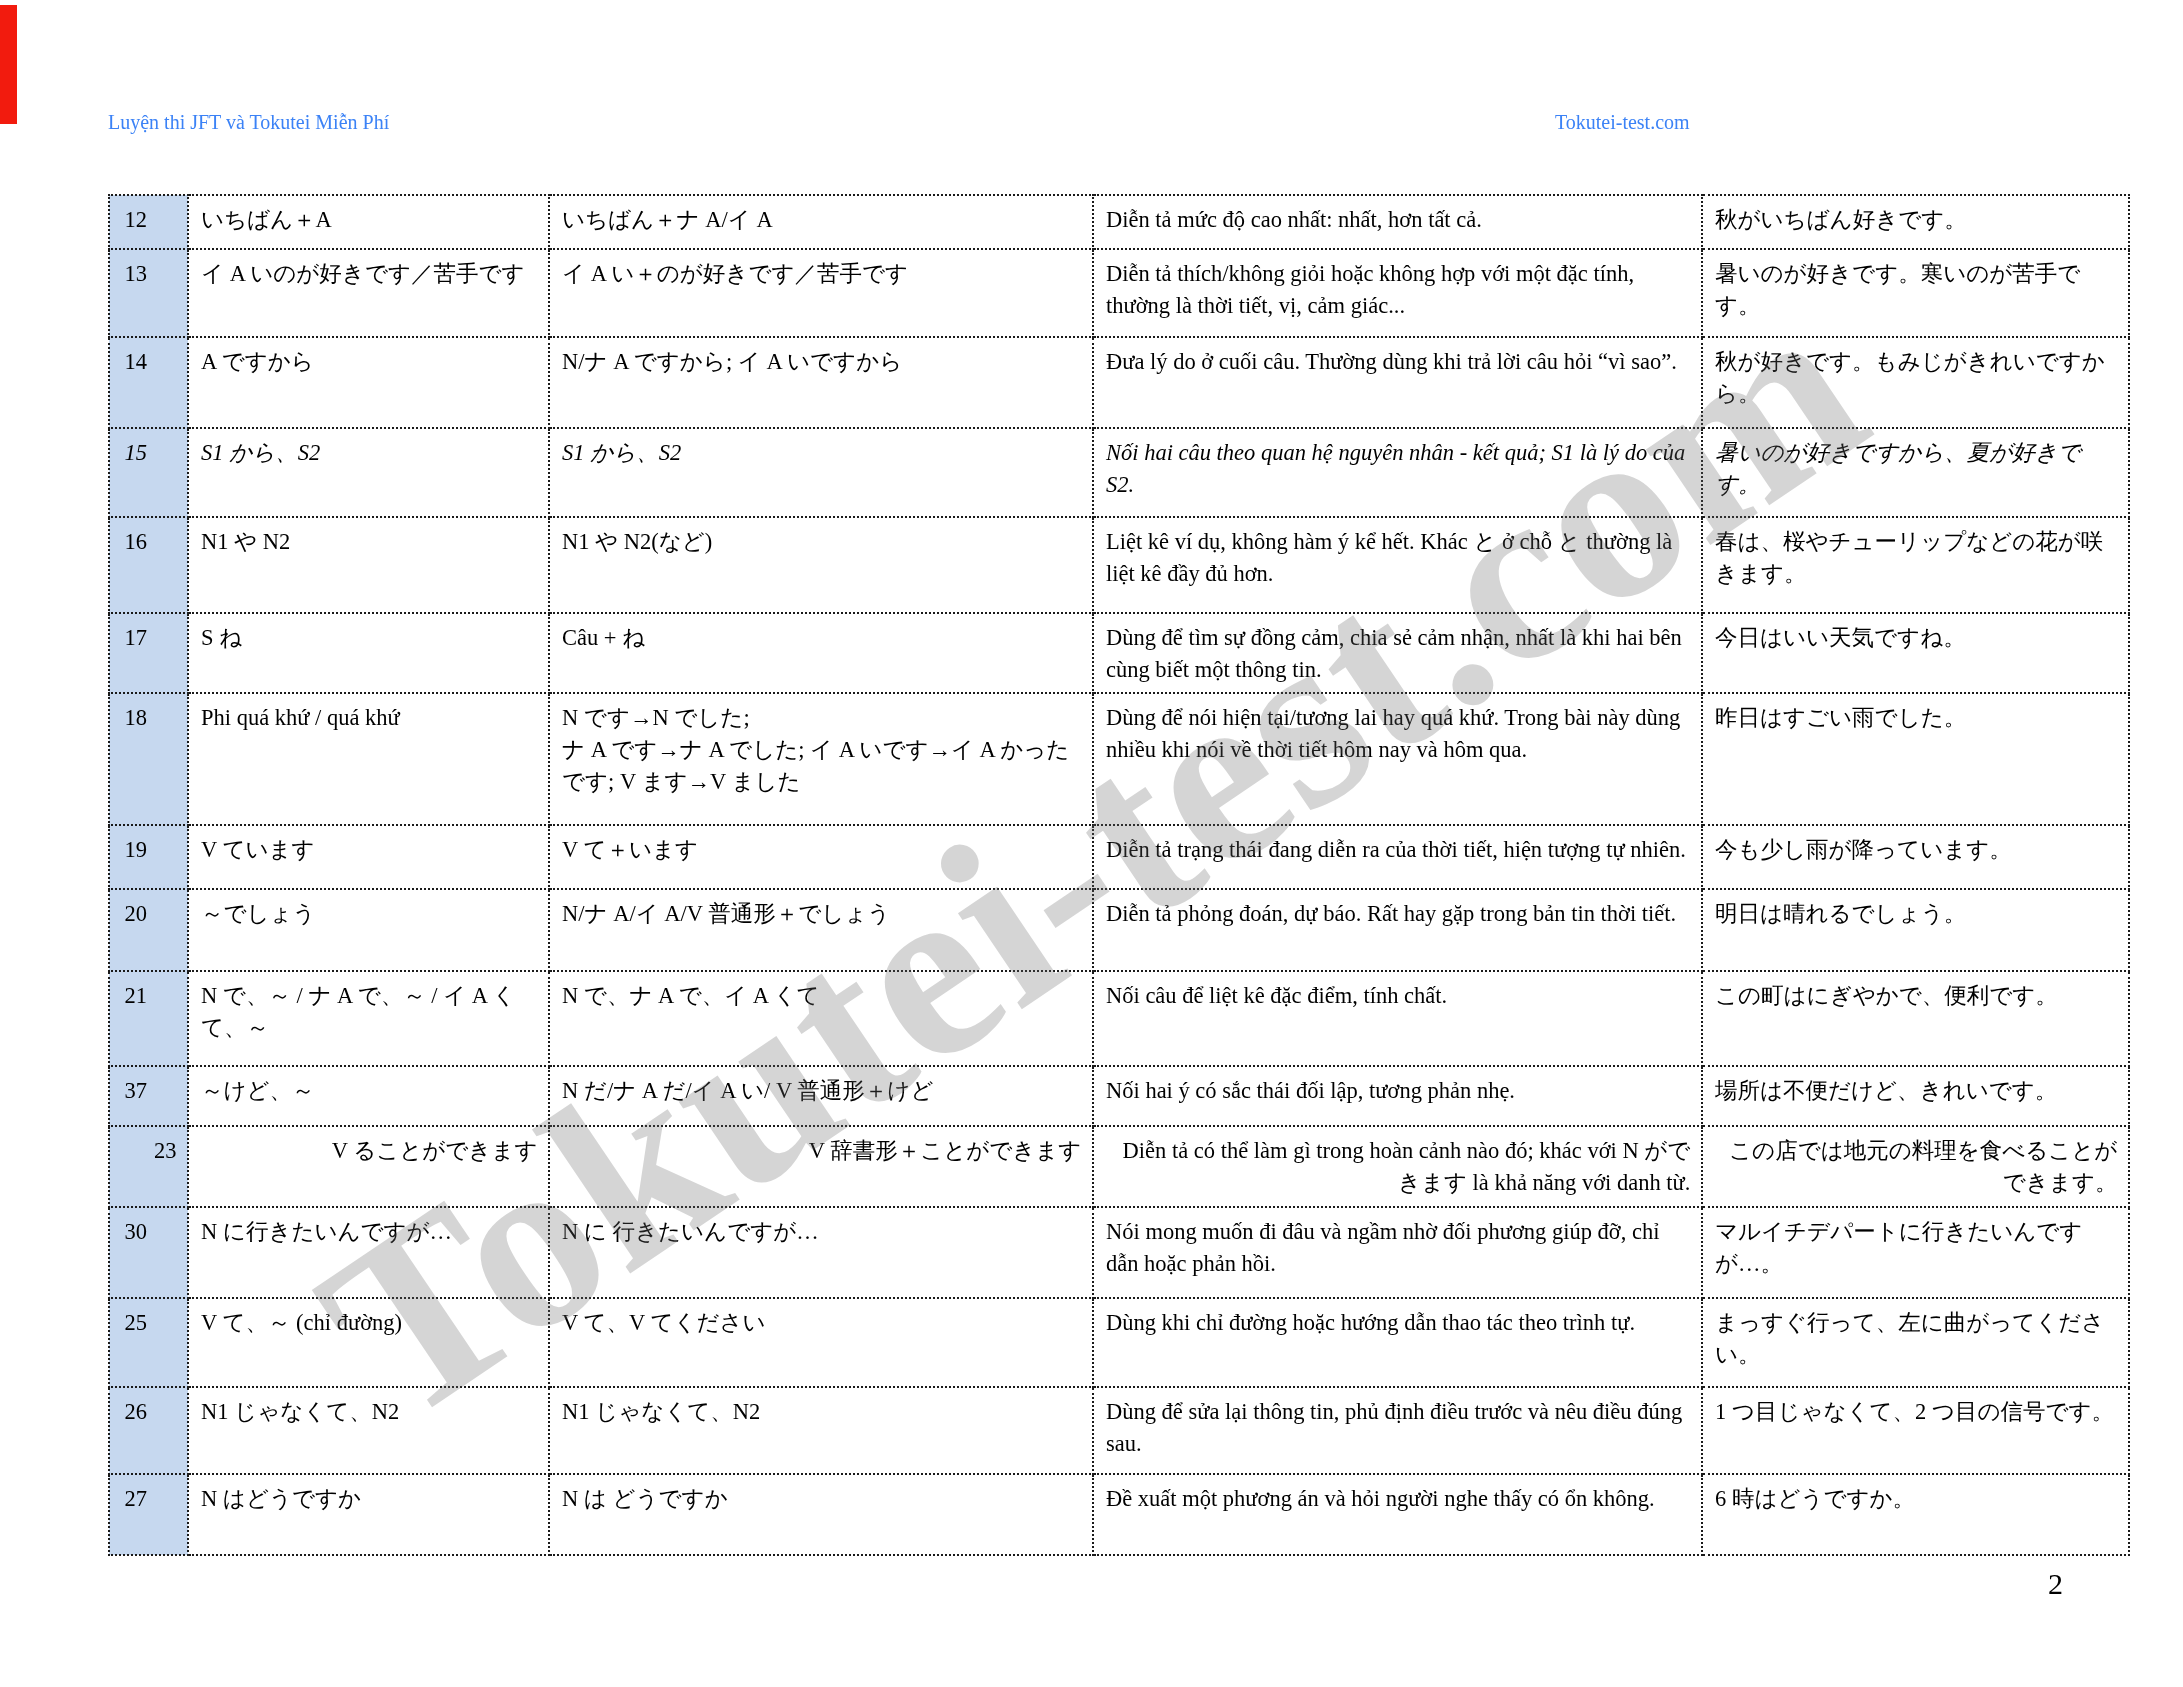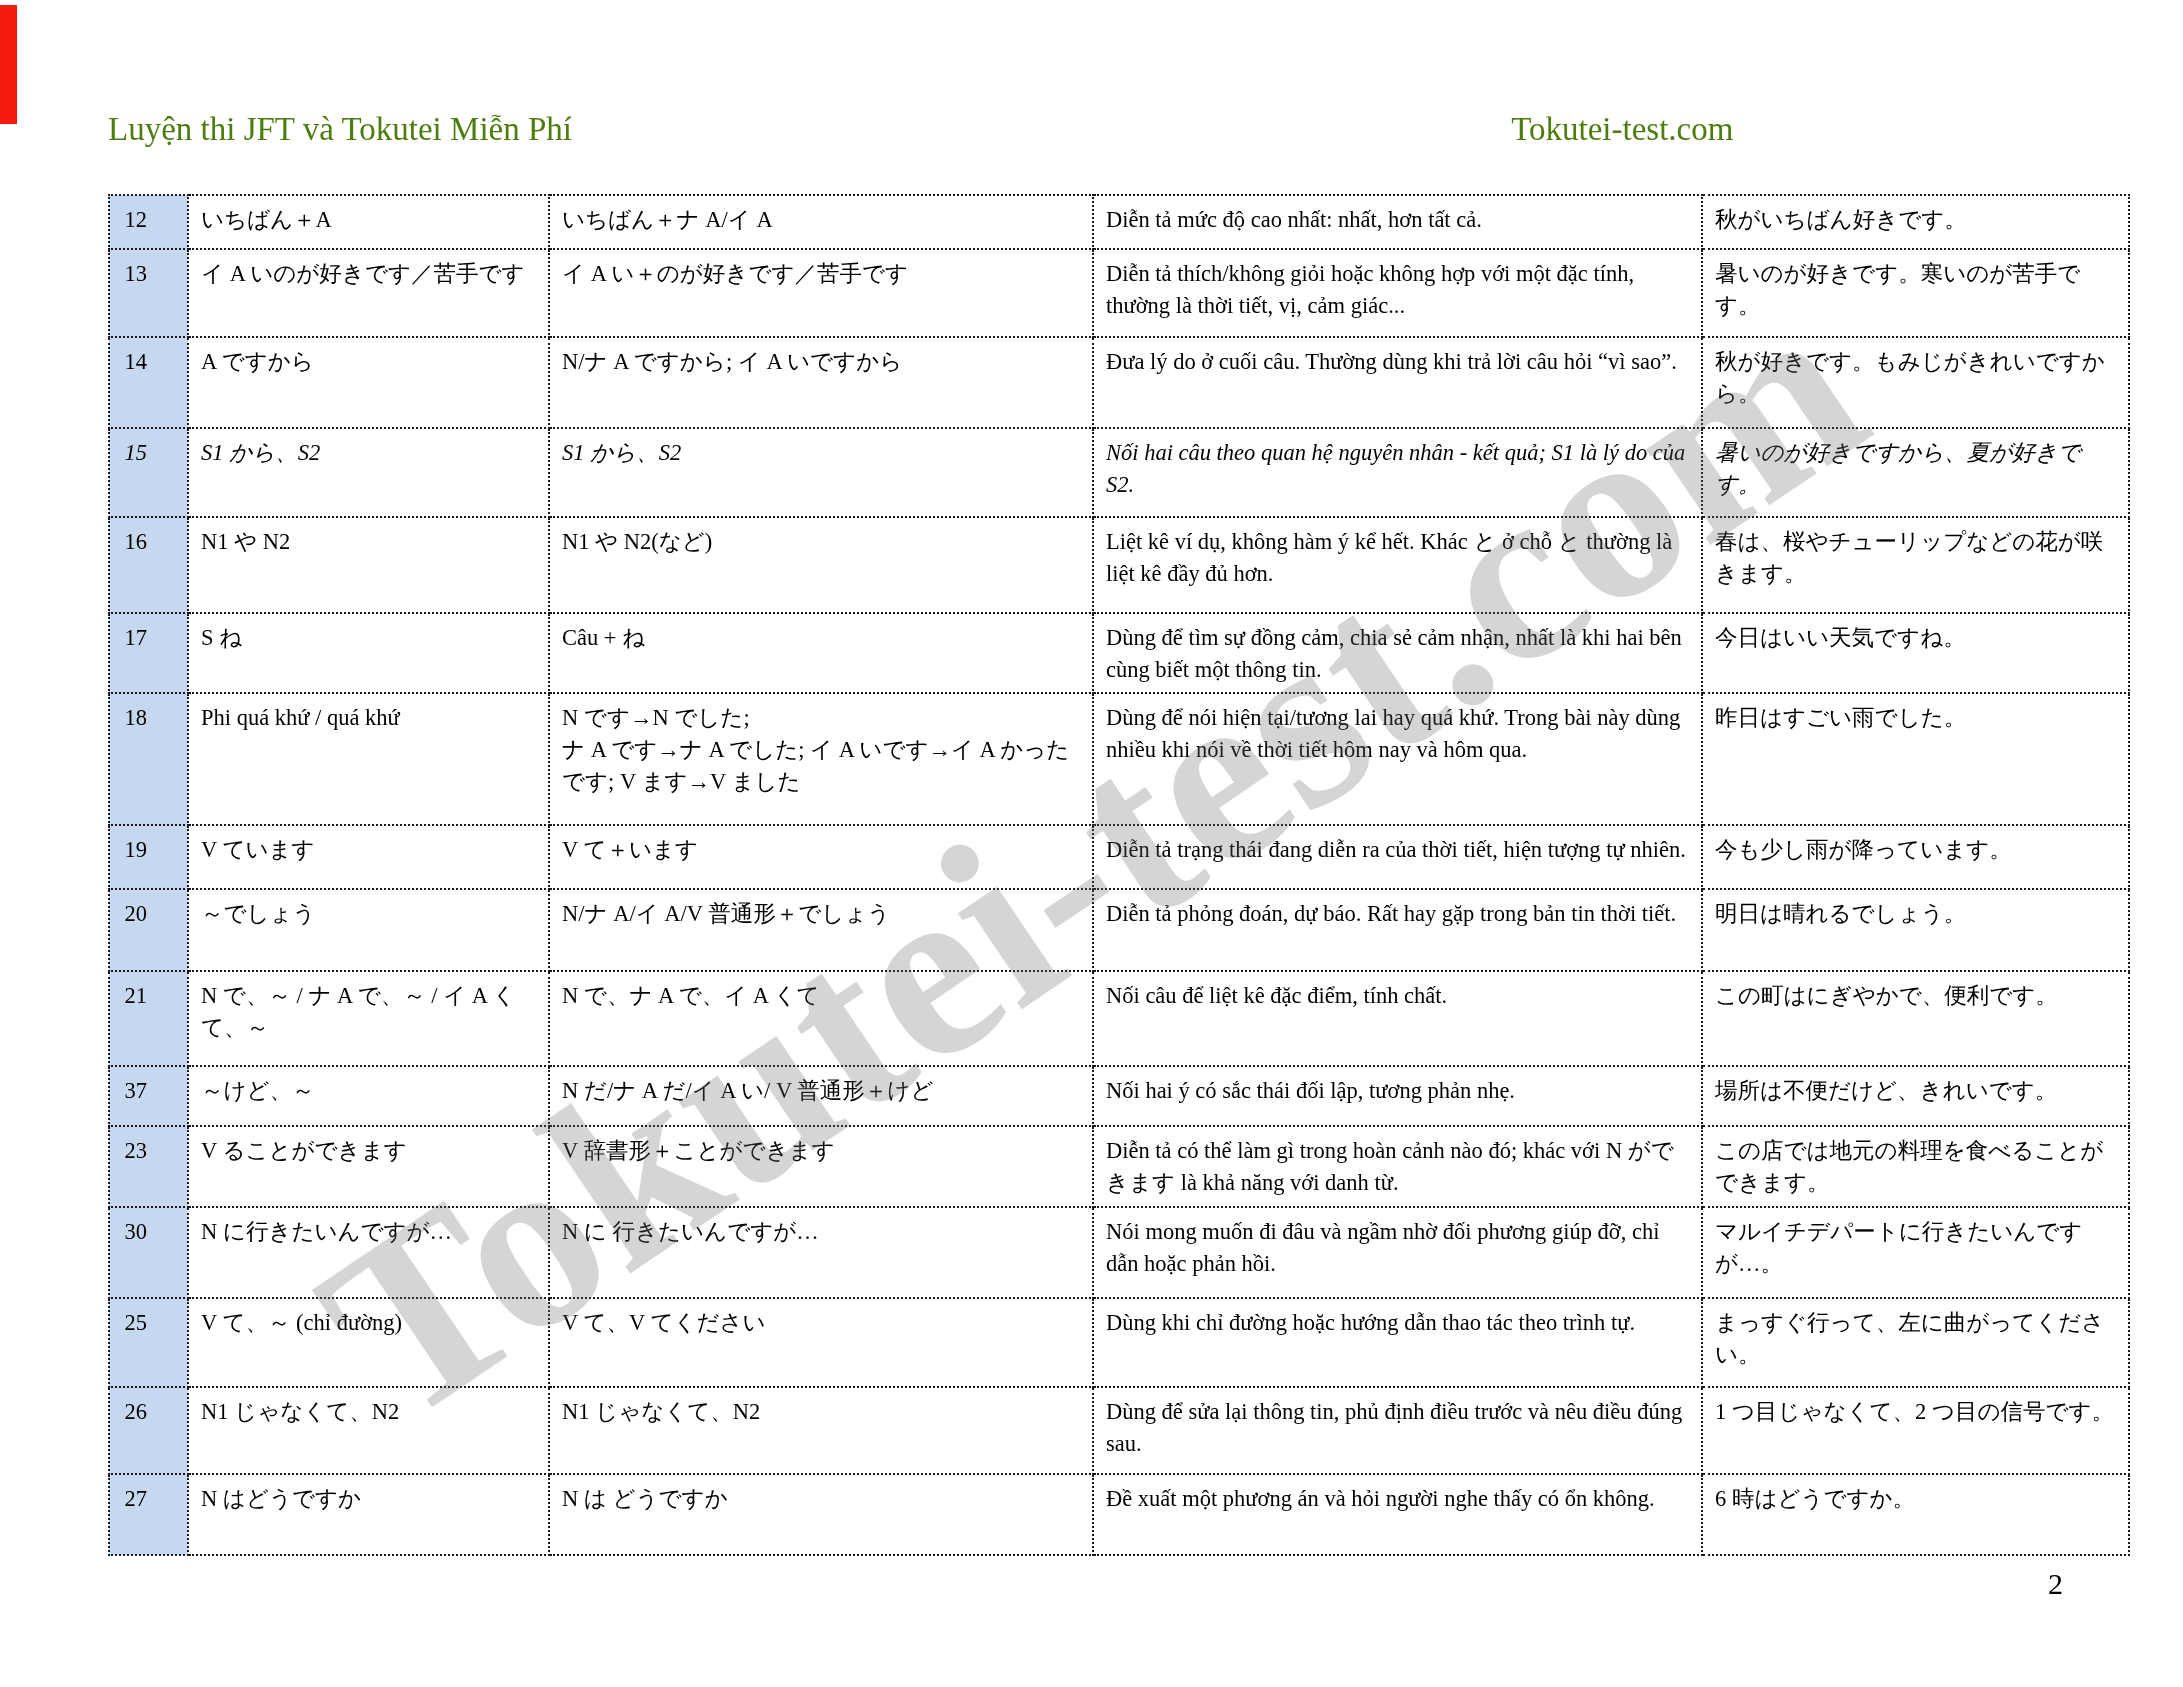--- a/index.html
+++ b/index.html
@@ -21,22 +21,22 @@
     width:17px; height:119px;
     background:var(--red-bar,#f21b0e);
   }
   
   .header{
     position:absolute;
     left:108px; top:111px;
     width:2019px;
     display:flex;
     align-items:baseline;
-    font-size:33px;
-    color:#4d7c0f;
+    font-size:20px;
+    color:#3b82f6;
   }
   .header .h-left{flex:1;text-align:left;}
   .header .h-center{flex:1;text-align:center;}
   .header .h-right{flex:1;text-align:right;}
   
   table.grammar{
     position:absolute;
     left:108px; top:194px;
     width:2019px;
     border-collapse:collapse;
@@ -167,21 +167,21 @@
     <td class="mean">Nối câu để liệt kê đặc điểm, tính chất.</td>
     <td class="ex">この町はにぎやかで、便利です。</td>
   </tr>
         <tr style="height: 60px;">
     <td class="num">37</td>
     <td class="pat">～けど、～</td>
     <td class="str">N だ/ナ A だ/イ A い/ V 普通形＋けど</td>
     <td class="mean">Nối hai ý có sắc thái đối lập, tương phản nhẹ.</td>
     <td class="ex">場所は不便だけど、きれいです。</td>
   </tr>
-        <tr style="height: 79px;">
+        <tr style="height: 79px; text-align: right;">
     <td class="num">23</td>
     <td class="pat">V ることができます</td>
     <td class="str">V 辞書形＋ことができます</td>
     <td class="mean">Diễn tả có thể làm gì trong hoàn cảnh nào đó; khác với N ができます là khả năng với danh từ.</td>
     <td class="ex">この店では地元の料理を食べることができます。</td>
   </tr>
         <tr style="height: 91px;">
     <td class="num">30</td>
     <td class="pat">N に行きたいんですが…</td>
     <td class="str">N に 行きたいんですが…</td>

